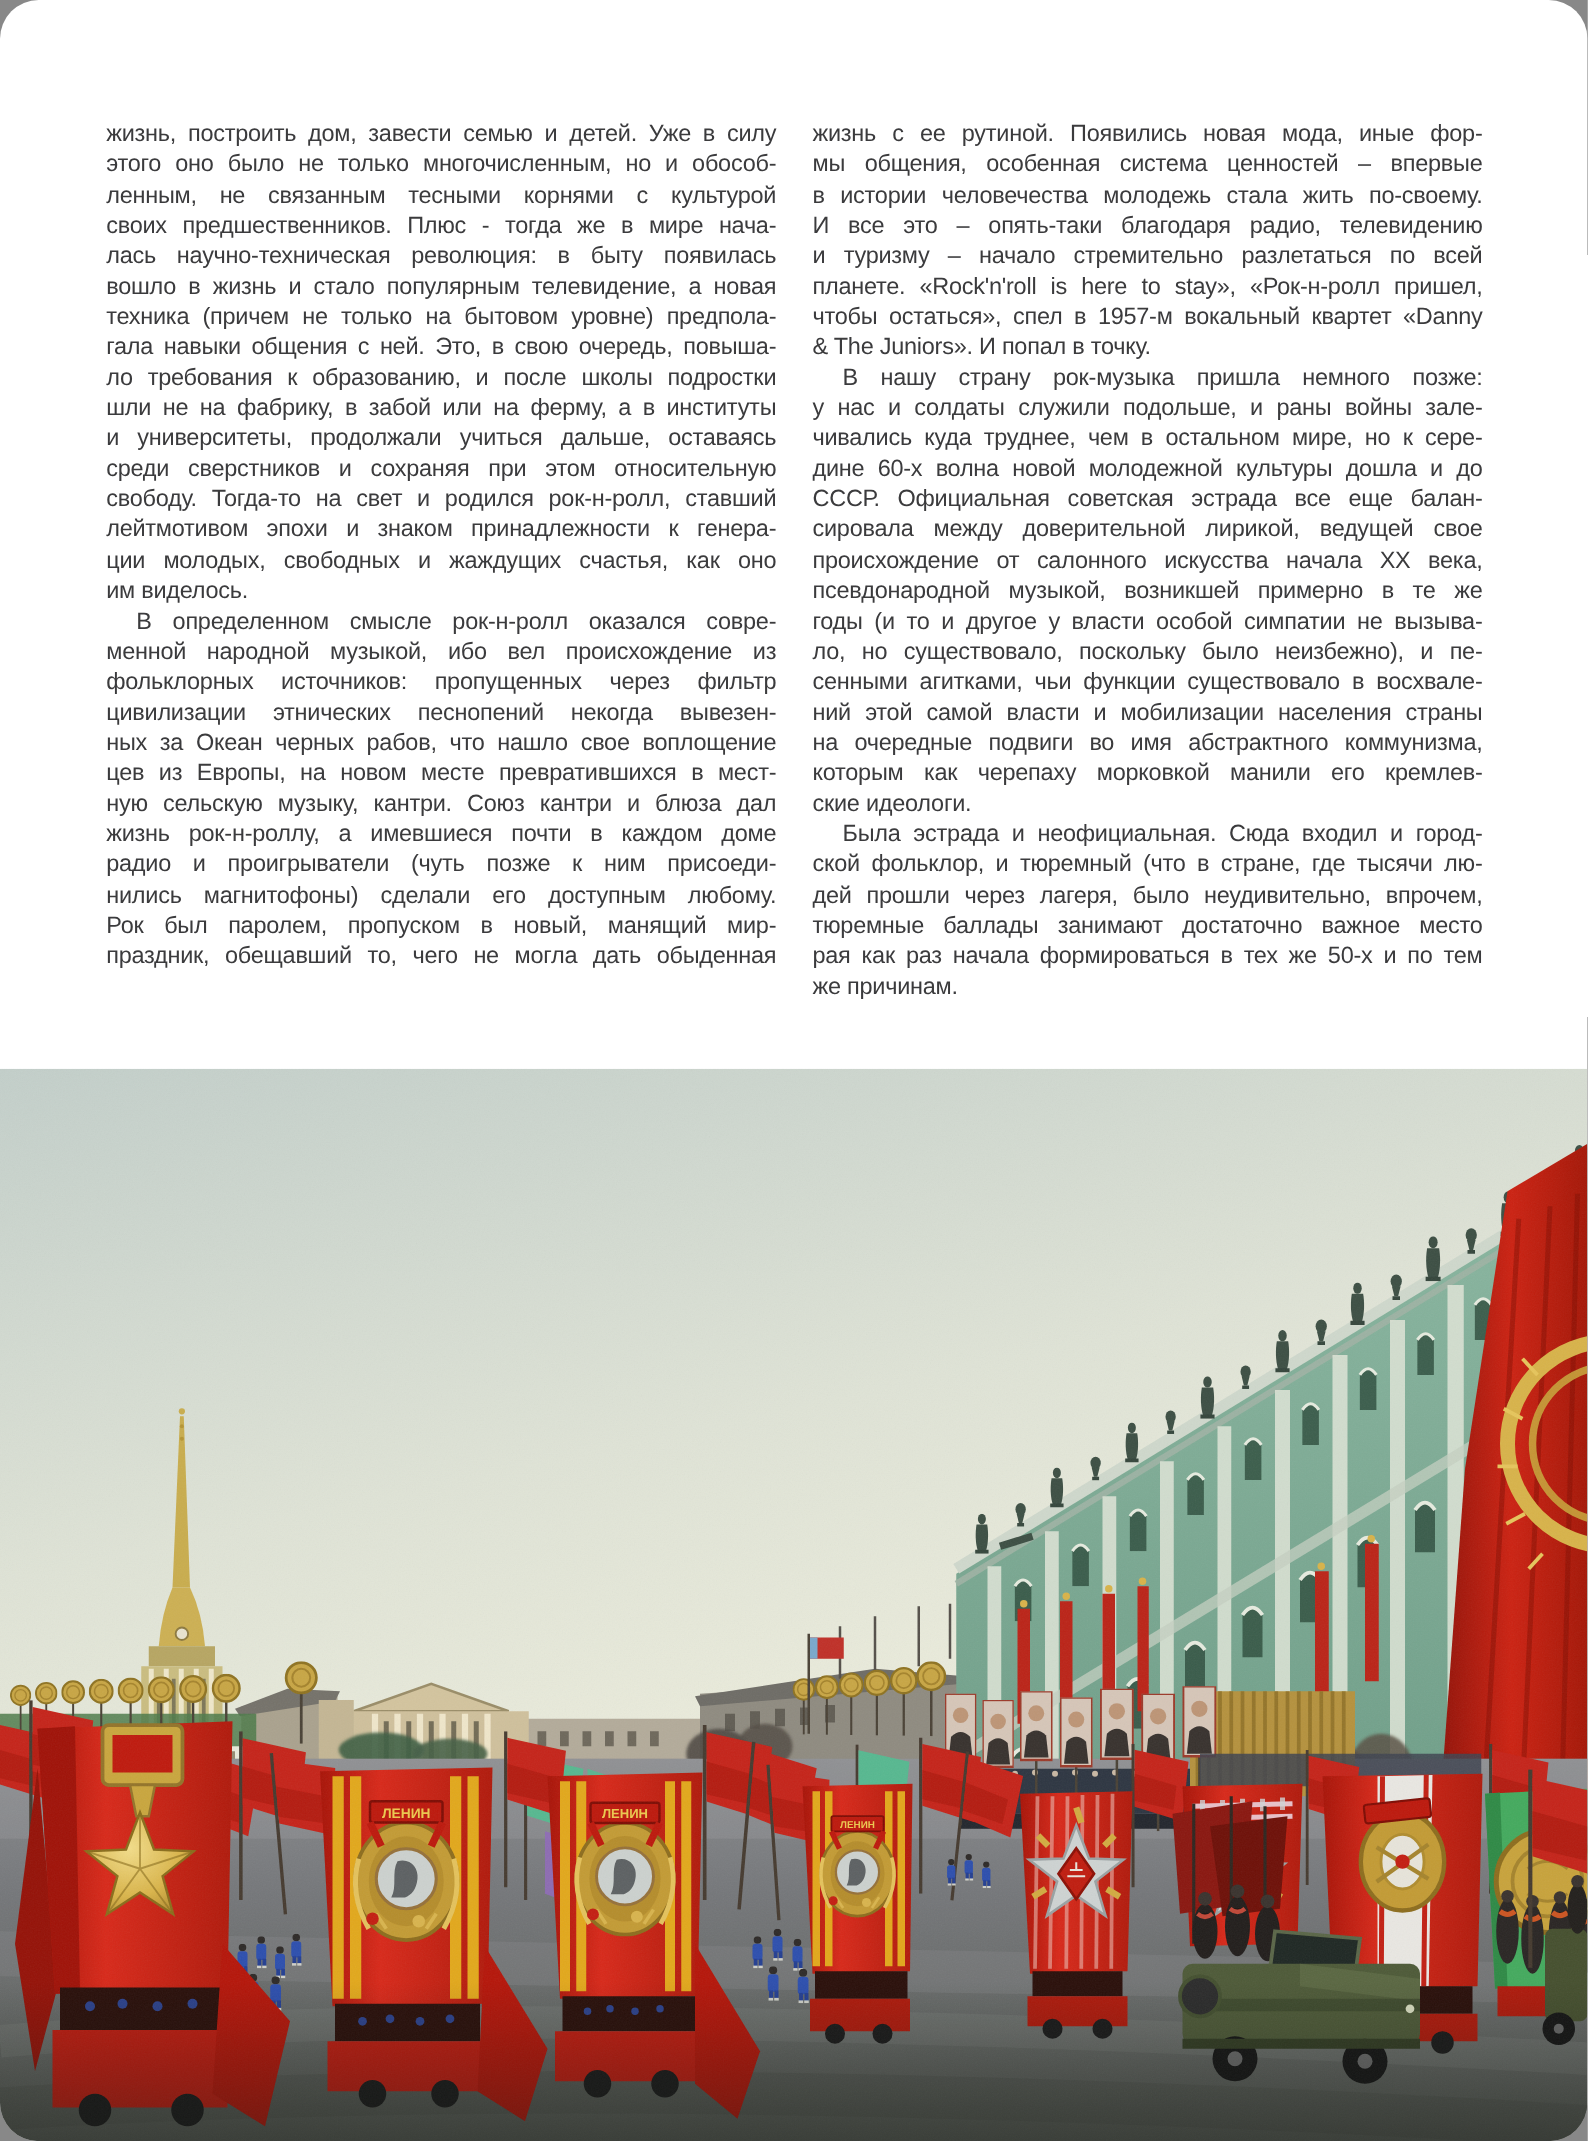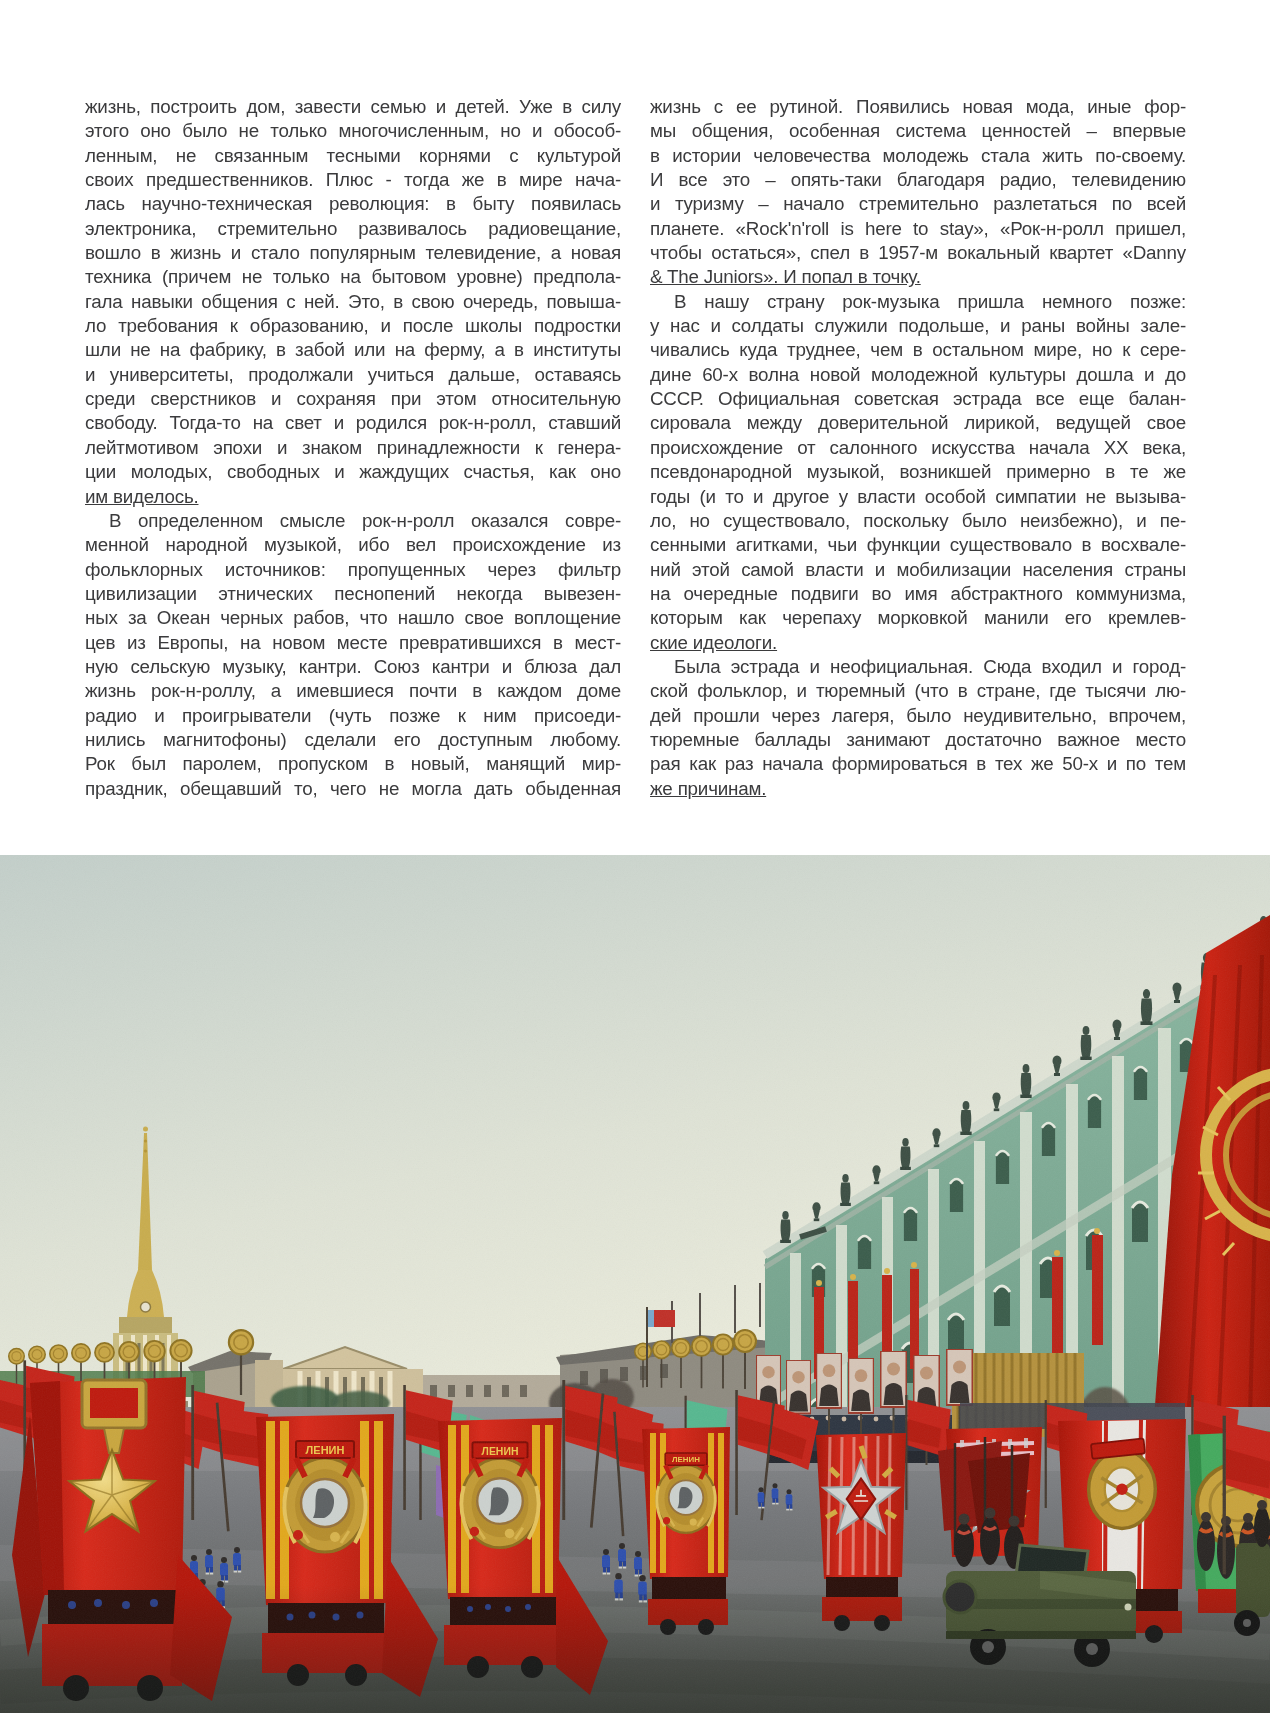--- a/index.html
+++ b/index.html
@@ -1,45 +1,45 @@
 <!DOCTYPE html>
 <html><head>
 <meta charset="utf-8">
 <style>
   html,body{margin:0;padding:0;background:#888;}
   #page{
     position:relative;width:1270px;height:1713px;background:#ffffff;
     margin:0 auto;overflow:hidden;
     font-family:"Liberation Sans","DejaVu Sans",sans-serif;
+    border-radius:31px;
   }
   .col{position:absolute;top:95px;width:536px;}
   .col-left{left:85px;}
   .col-right{left:650px;}
   .line{
     height:24.35px;line-height:24.35px;font-size:18.8px;color:#3b3b3d;
     letter-spacing:-0.2px;white-space:nowrap;
     text-align:justify;text-align-last:justify;overflow:visible;
   }
-  .line.endline{text-align-last:left;text-decoration:underline;}
+  .line.endline{text-align-last:left;}
   .line.indent{padding-left:24px;}
   #photo-wrap{position:absolute;left:0;top:855px;width:1270px;height:858px;}
   svg{display:block;}
 </style>
 </head>
 <body>
 
 <div id="page">
 
   <div class="col col-left" id="col-left">
       <div class="line">жизнь, построить дом, завести семью и детей. Уже в силу</div>
       <div class="line">этого оно было не только многочисленным, но и обособ-</div>
       <div class="line">ленным, не связанным тесными корнями с культурой</div>
       <div class="line">своих предшественников. Плюс - тогда же в мире нача-</div>
       <div class="line">лась научно-техническая революция: в быту появилась</div>
-      <div class="line">электроника, стремительно развивалось радиовещание,</div>
       <div class="line">вошло в жизнь и стало популярным телевидение, а новая</div>
       <div class="line">техника (причем не только на бытовом уровне) предпола-</div>
       <div class="line">гала навыки общения с ней. Это, в свою очередь, повыша-</div>
       <div class="line">ло требования к образованию, и после школы подростки</div>
       <div class="line">шли не на фабрику, в забой или на ферму, а в институты</div>
       <div class="line">и университеты, продолжали учиться дальше, оставаясь</div>
       <div class="line">среди сверстников и сохраняя при этом относительную</div>
       <div class="line">свободу. Тогда-то на свет и родился рок-н-ролл, ставший</div>
       <div class="line">лейтмотивом эпохи и знаком принадлежности к генера-</div>
       <div class="line">ции молодых, свободных и жаждущих счастья, как оно</div>

